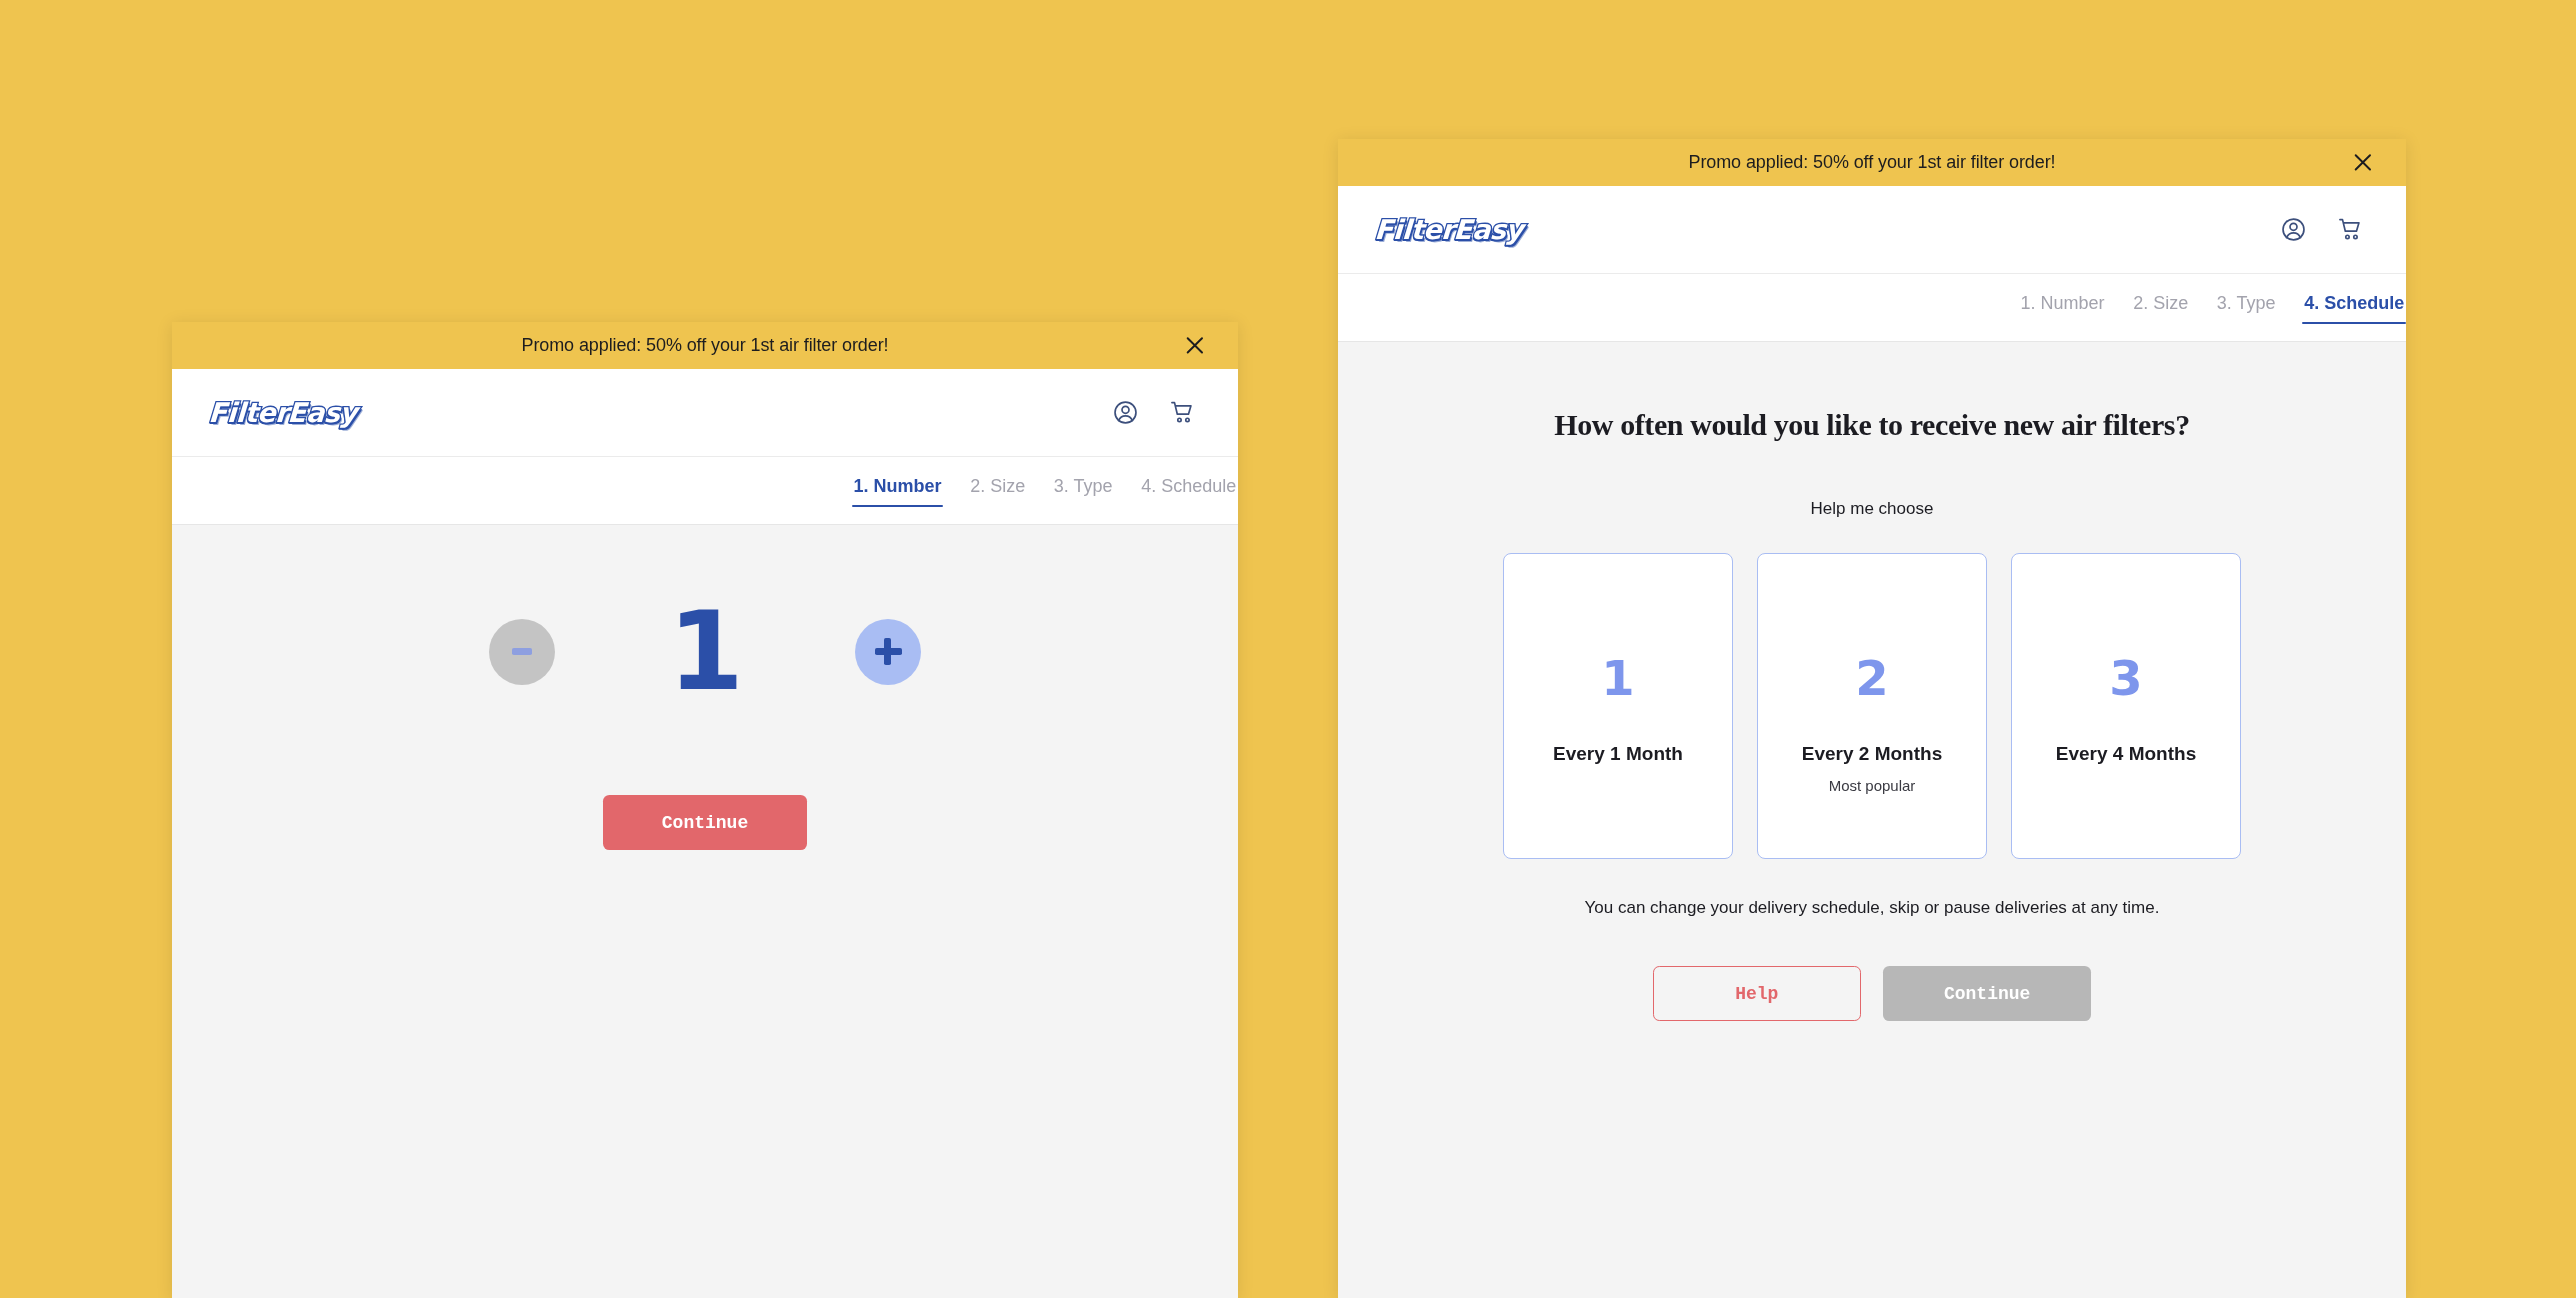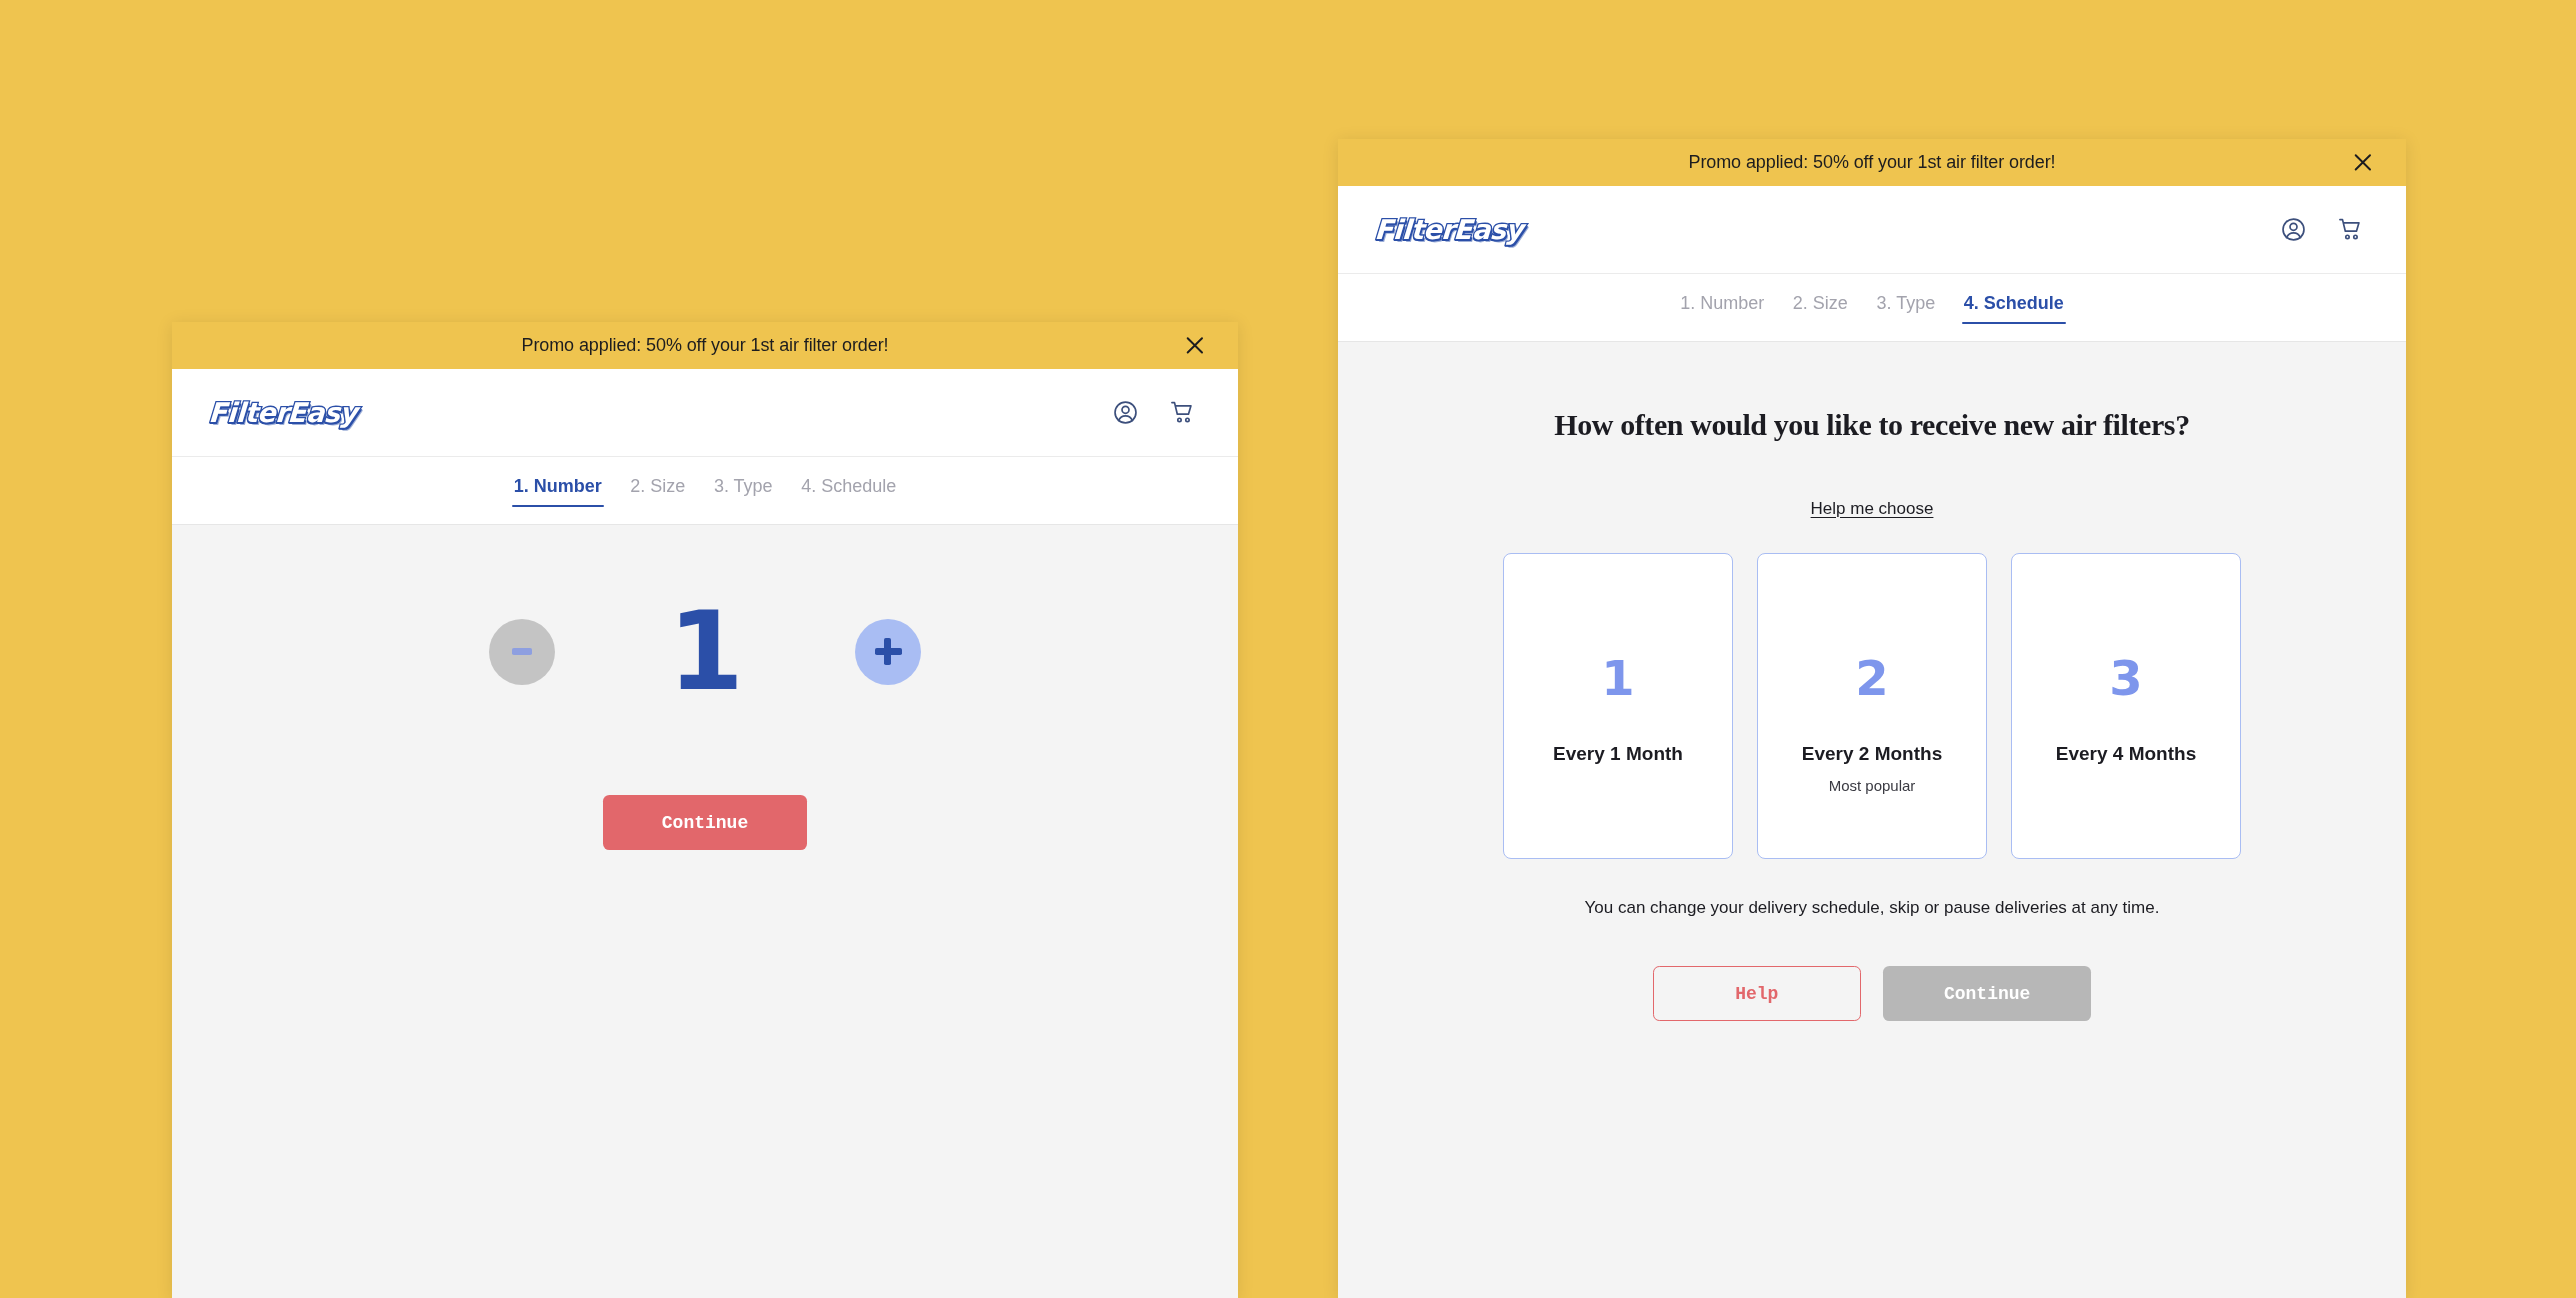--- a/index.html
+++ b/index.html
@@ -116,21 +116,21 @@
     color: #3C4F7C;
   }
 
   
   .step-tabs {
     flex: 0 0 auto;
     height: 68px;
     background: #fff;
     display: flex;
     align-items: center;
-    justify-content: center;
+    justify-content: flex-end;
     gap: 25px;
     border-bottom: 0.9px solid #e6e6e6;
   }
   .step-tab {
     position: relative;
     font-size: 18px;
     color: #a3a3ad;
     cursor: pointer;
     padding: 5.4px 1.8px 14.3px 1.8px;
     white-space: nowrap;
@@ -266,21 +266,20 @@
     cursor: default;
   }
 
   
   .panel--right .panel-question { margin-top: 66px; }
 
   .help-link {
     margin-top: 57px;
     font-size: 17px;
     color: #1c1c22;
-    text-decoration: underline;
     text-underline-offset: 2.7px;
     cursor: pointer;
     background: none;
     border: none;
     font-family: "Liberation Sans", sans-serif;
   }
 
   .schedule-cards {
     margin-top: 34px;
     display: flex;

